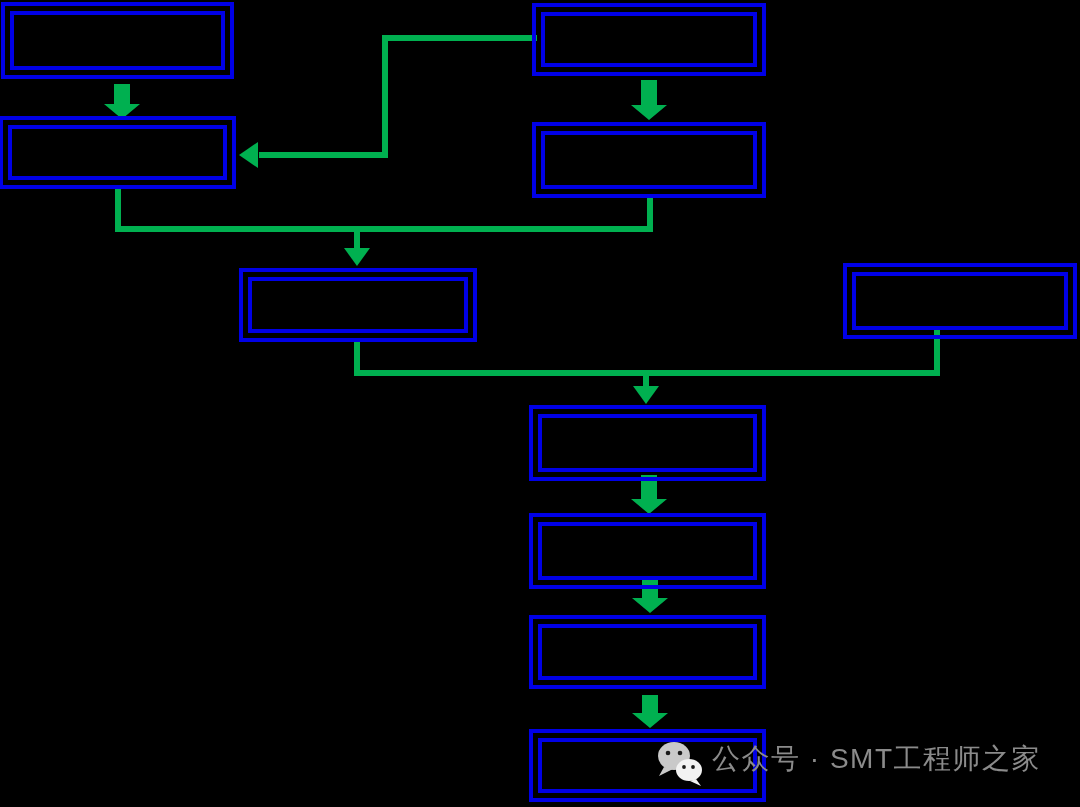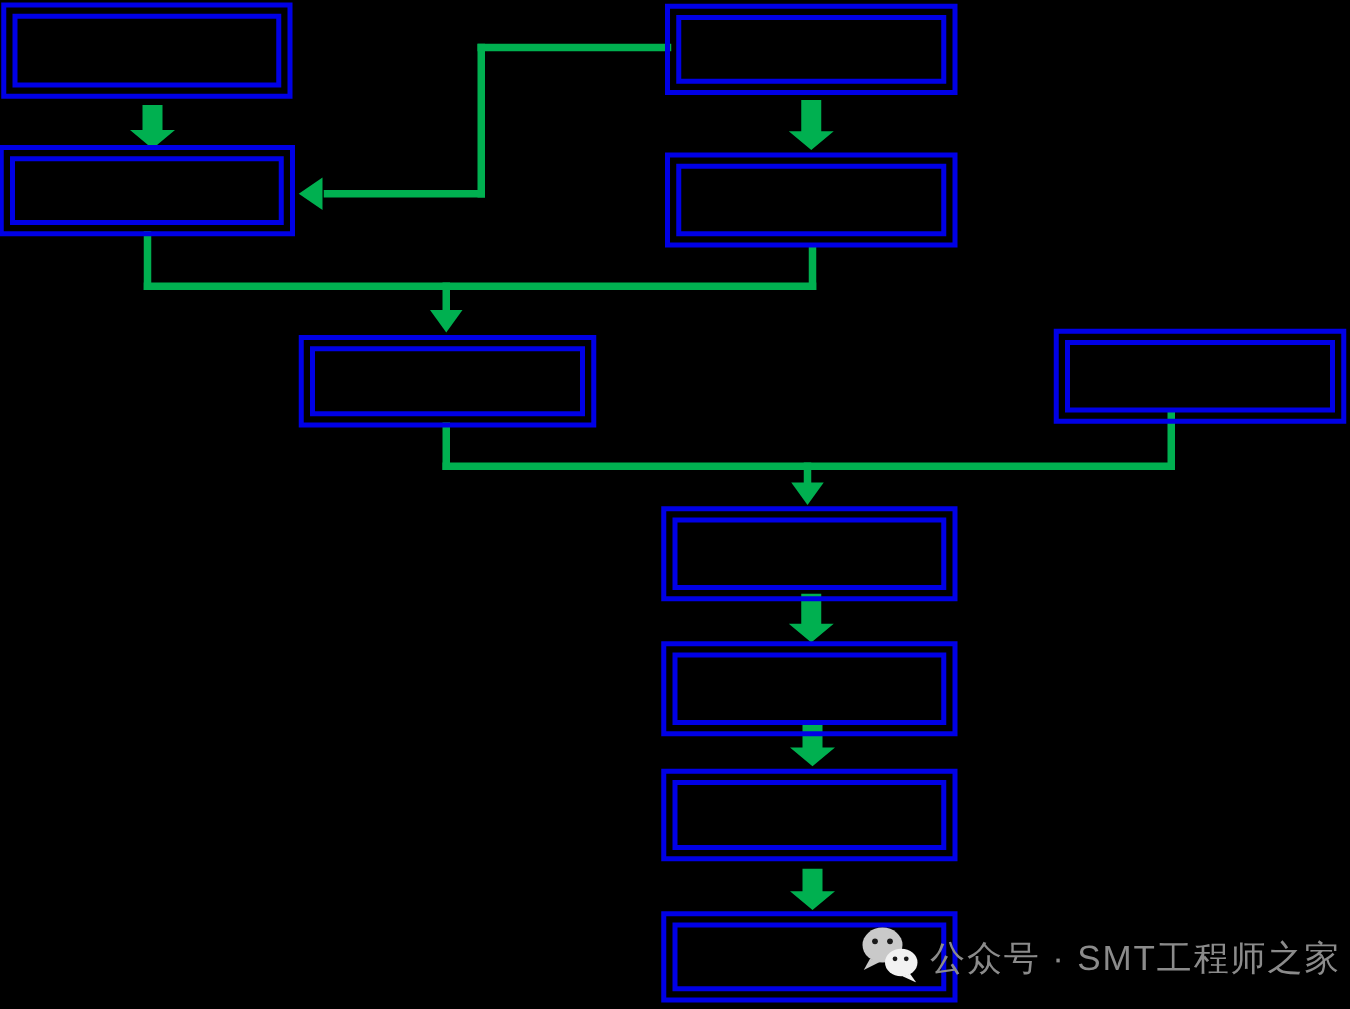--- a/index.html
+++ b/index.html
@@ -27,24 +27,24 @@
     background: transparent;
     z-index: 2;
   }
   .box-inner {
     position: absolute;
     inset: 5px;
     border: 4px solid var(--blue, #0000E6);
   }
   #watermark {
     position: absolute;
-    left: 688px;
+    left: 656px;
     top: 740px;
     display: flex;
-    align-items: flex-end;
+    align-items: flex-start;
     gap: 8px;
     z-index: 3;
   }
   #watermark-text {
     color: var(--wm-text, #8B8B8B);
     font-size: 28px;
     letter-spacing: 1.5px;
     white-space: nowrap;
   }
 </style>

